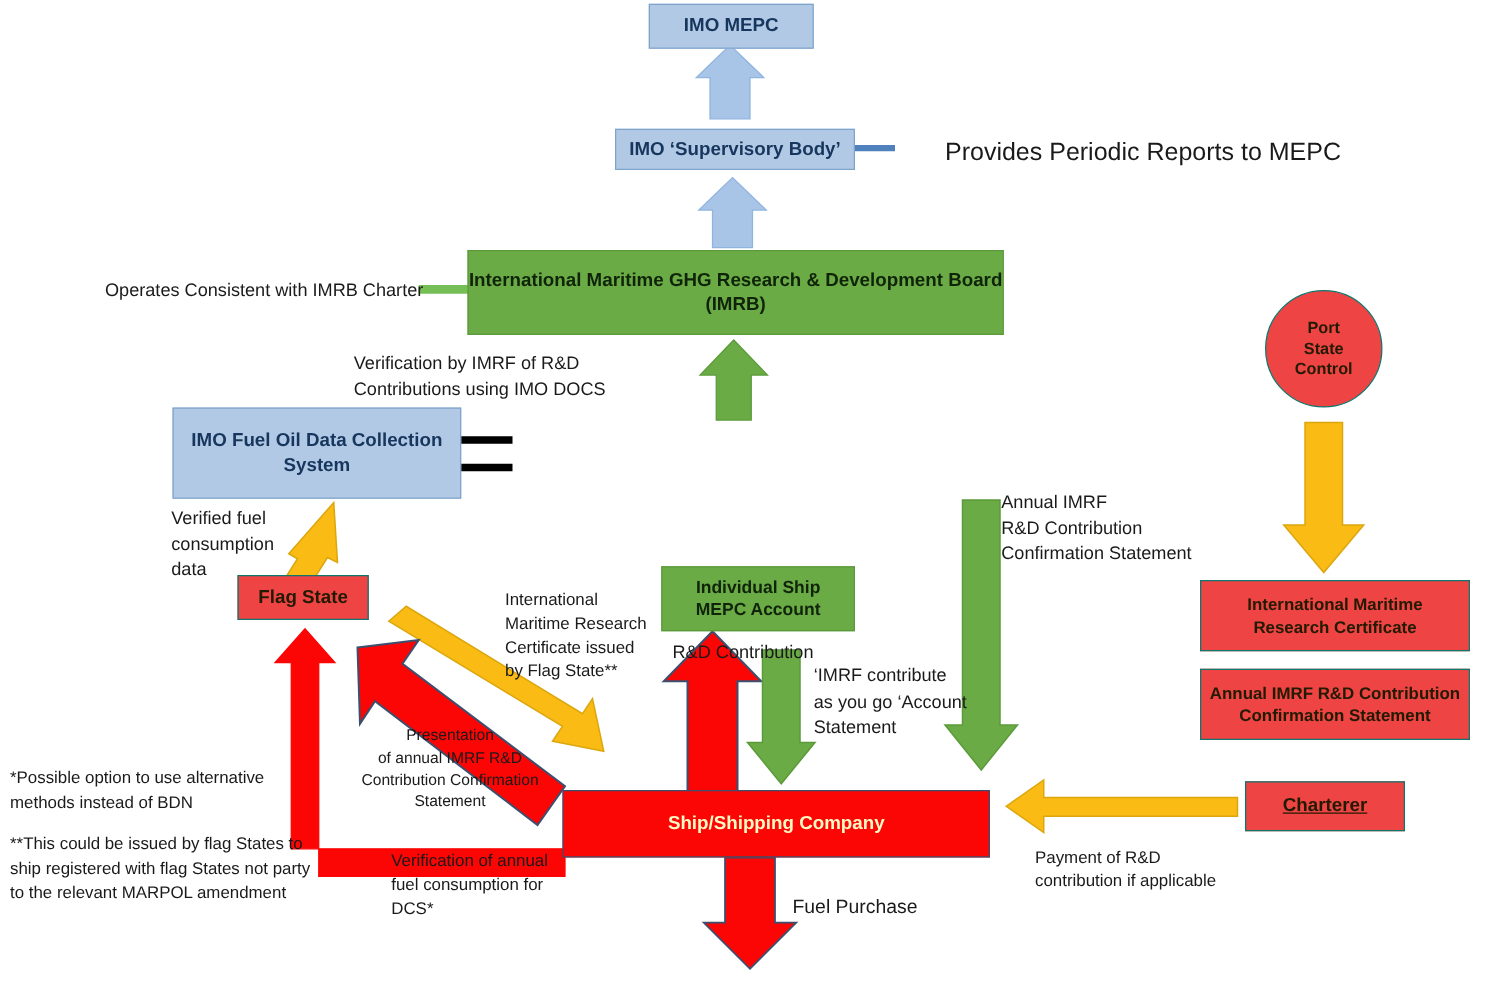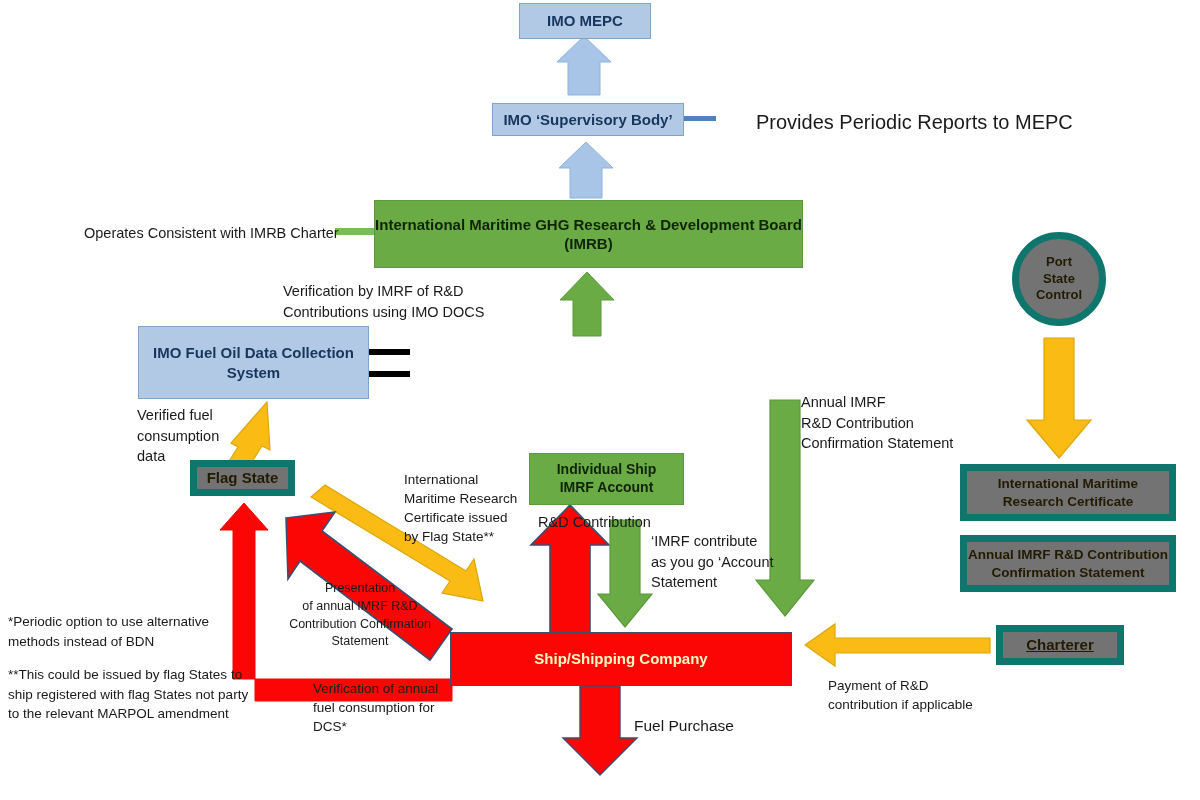--- a/index.html
+++ b/index.html
@@ -18,21 +18,21 @@
     box-sizing:border-box;
     display:flex;align-items:center;justify-content:center;
     text-align:center;
     line-height:1.28;
     font-weight:700;
     color:#1a1a1a;
     z-index:5;
   }
   .blue{background:#b2c9e5;border:1px solid #7fa4cc;color:#17365d;}
   .green{background:#6aab46;border:1px solid #5b9a3a;color:#10240a;}
-  .amber{background:#737373;border:7px solid #0f766e;color:#231a02;}
+  .amber{background:#ef4444;border:1px solid #0f766e;color:#231a02;}
   .red{background:#fb0505;border:1px solid #3d4f6e;color:#fef9c3;}
   .circle{border-radius:50%;}
 
   .lbl{
     position:absolute;
     font-weight:400;
     color:#1a1a1a;
     line-height:1.42;
     z-index:6;
     white-space:pre-line;
@@ -118,21 +118,21 @@
 
   <div class="node green" style="left: 374px; top: 200px; width: 429px; height: 68px; font-size: 15px; white-space: pre-line;">International Maritime GHG Research &amp; Development Board
 (IMRB)</div>
 
   <div class="node blue" style="left:138px;top:326px;width:231px;height:73px;font-size:15px;padding:0 10px;">IMO Fuel Oil Data Collection System</div>
 
 
   <div class="node amber" style="left:190px;top:460px;width:105px;height:36px;font-size:15px;">Flag State</div>
 
   <div class="node green" style="left: 529px; top: 453px; width: 155px; height: 52px; font-size: 14px; white-space: pre-line;">Individual Ship
-IMRF Account</div>
+MEPC Account</div>
 
   <div class="node red" style="left:450px;top:632px;width:342px;height:54px;font-size:15px;">Ship/Shipping Company</div>
 
   <div class="node amber circle" style="left: 1012px; top: 232px; width: 94px; height: 94px; font-size: 13px; white-space: pre-line;">Port
 State
 Control</div>
 
   <div class="node amber" style="left: 960px; top: 464px; width: 216px; height: 57px; font-size: 13.5px; white-space: pre-line;">International Maritime
 Research Certificate</div>
 
@@ -174,20 +174,20 @@
 
   <div class="lbl" style="left: 313px; top: 679px; font-size: 13.5px; white-space: pre-line;">Verification of annual
 fuel consumption for
 DCS*</div>
 
   <div class="lbl" style="left:634px;top:715px;font-size:15.5px;">Fuel Purchase</div>
 
   <div class="lbl" style="left: 828px; top: 676px; font-size: 13.5px; white-space: pre-line;">Payment of R&amp;D
 contribution if applicable</div>
 
-  <div class="note" style="left: 8px; top: 612px; font-size: 13.5px; white-space: pre-line;">*Periodic option to use alternative
+  <div class="note" style="left: 8px; top: 612px; font-size: 13.5px; white-space: pre-line;">*Possible option to use alternative
 methods instead of BDN</div>
 
   <div class="note" style="left: 8px; top: 665px; font-size: 13.5px; white-space: pre-line;">**This could be issued by flag States to
 ship registered with flag States not party
 to the relevant MARPOL amendment</div>
 
 </div>
 
 </body></html>

